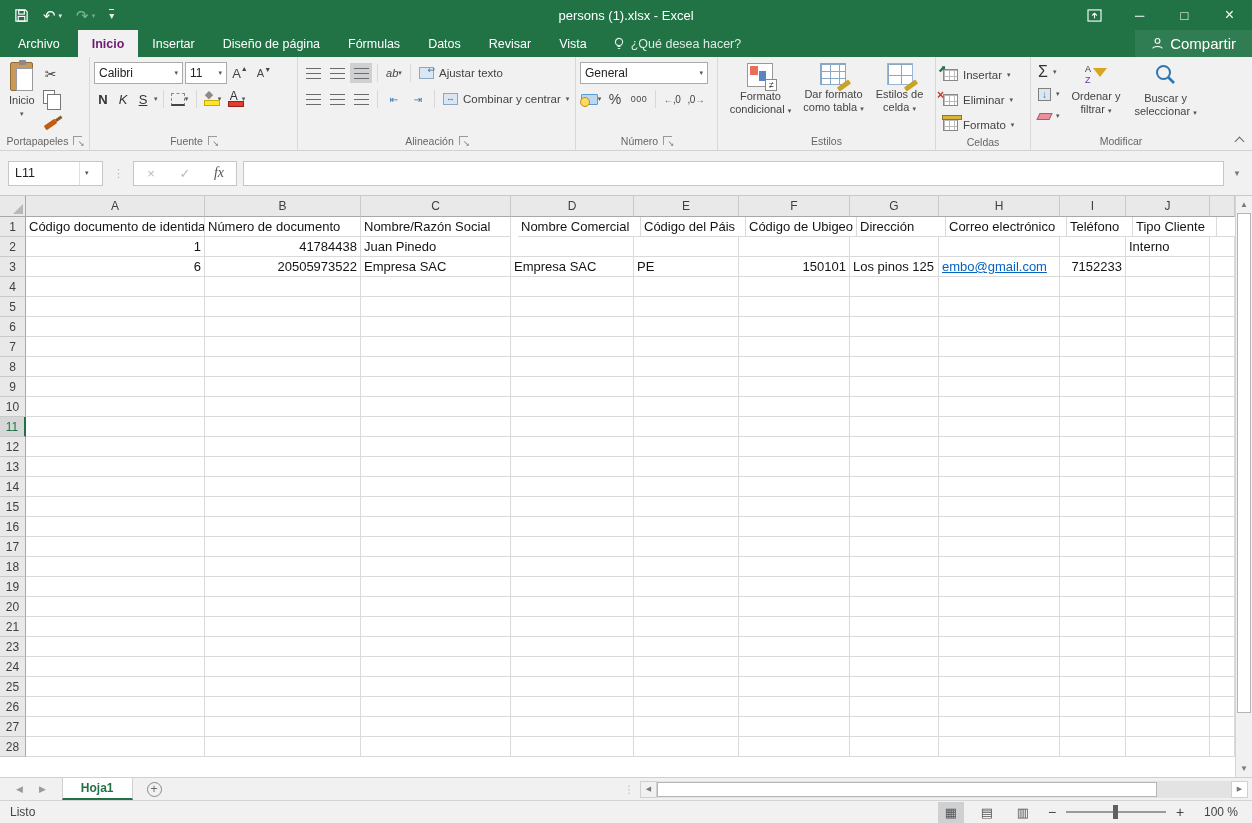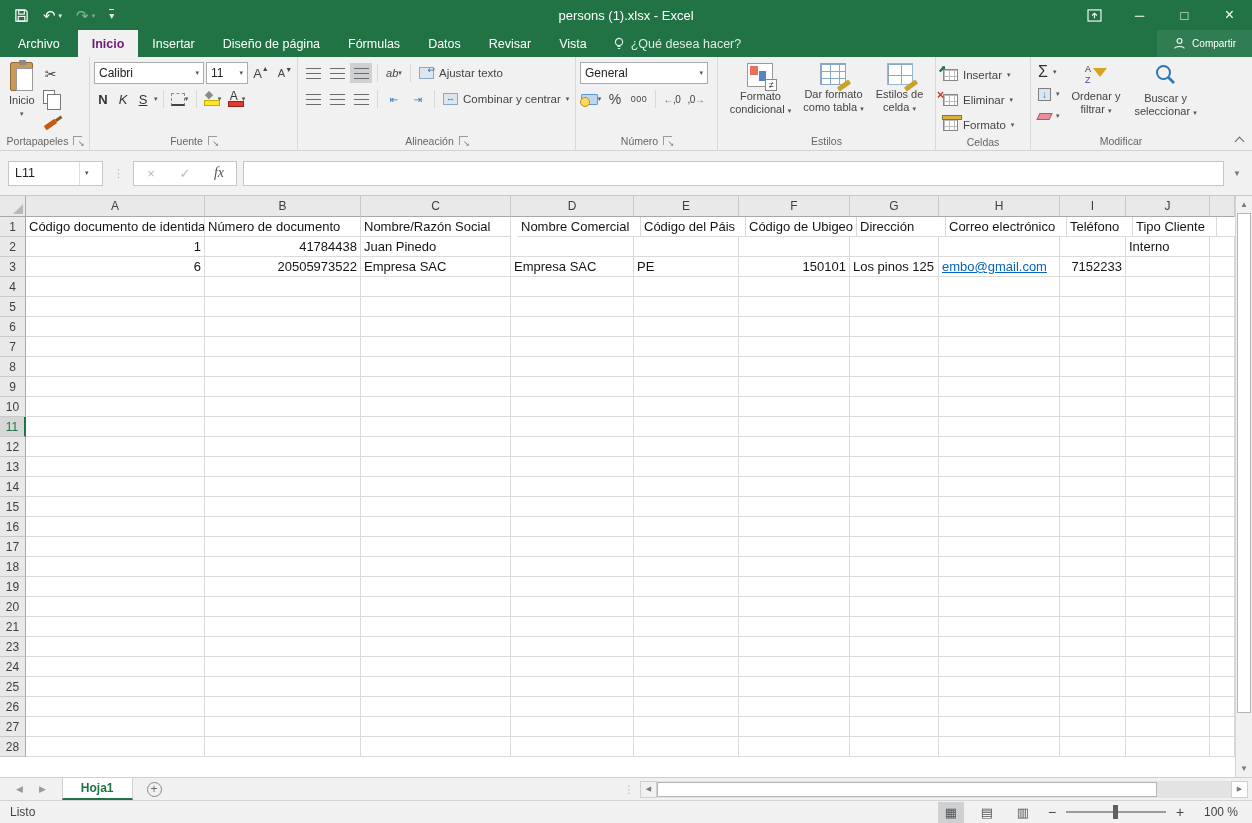--- a/index.html
+++ b/index.html
@@ -16,21 +16,21 @@
   .title-text { position:absolute; left:0; right:0; text-align:center; font-size:13px; color:#fff; pointer-events:none; }
   .win-controls { position:absolute; right:0; top:0; height:30px; display:flex; align-items:stretch; }
   .wc { width:45px; display:flex; align-items:center; justify-content:center; color:#fff; font-size:13px; }
 
   
   .tabrow { position:absolute; top:30px; left:0; width:100%; height:27px; background:#217346; display:flex; align-items:stretch; }
   .rtab { color:#fff; font-size:12.5px; padding:0 14px; display:flex; align-items:center; }
   .rtab.file { padding:0 18px; }
   .rtab.active { background:#f1f1f1; color:#701a75;font-weight:bold; }
   .tellme { display:flex; align-items:center; gap:6px; color:rgba(255,255,255,.85); font-size:12.5px; padding:0 12px; }
-  .share { margin-left:auto; display:flex; align-items:center; gap:6px; color:#fff; font-size:10px; padding:0 16px; background:rgba(255,255,255,.07); }
+  .share { margin-left:auto; display:flex; align-items:center; gap:6px; color:#fff; font-size:15px; padding:0 16px; background:rgba(255,255,255,.07); }
 
   
   .ribbon { position:absolute; top:57px; left:0; width:100%; height:94px; background:#f1f1f1; border-bottom:1px solid #d2d2d2; display:flex; align-items:stretch; }
   .rgroup { display:flex; flex-direction:column; border-right:1px solid #d8d8d8; padding:3px 4px 0 4px; position:relative; }
   .rg-content { flex:1; display:flex; align-items:flex-start; }
   .rg-label { height:17px; font-size:10.5px; color:#666; text-align:center; display:flex; align-items:center; justify-content:center; gap:5px; padding-bottom:2px; }
   .lau { width:9px; height:9px; border-top:1px solid #9a9a9a; border-left:1px solid #9a9a9a; position:relative; display:inline-block; }
   .lau::after { content:"↘"; position:absolute; font-size:8px; color:#777; right:-2px; bottom:-3px; }
   .dd { font-size:7px; color:#555; }
   .bigbtn { display:flex; flex-direction:column; align-items:center; justify-content:flex-start; font-size:11px; color:#444; text-align:center; padding:3px 5px; line-height:13px; }
@@ -223,21 +223,21 @@
       </div>
       <div class="rg-label">
           <span>Portapapeles</span>
           <span class="lau"></span>
         </div>
     </div>
 
     <div class="rgroup" style="width:208px;">
       <div class="rg-content" style="flex-direction:column;gap:4px;padding-top:2px;">
         <div class="smallrow">
-          <span class="combo" style="width:110px;">
+          <span class="combo" style="width:89px;">
               <span>Calibri</span>
               <span class="dd">▾</span>
             </span>
           <span class="combo" style="width:42px;">
               <span>11</span>
               <span class="dd">▾</span>
             </span>
           <span class="iconbtn" style="font-size:13px;">A<span style="font-size:7px;position:relative;top:-5px;">▲</span></span>
           <span class="iconbtn" style="font-size:11px;">A<span style="font-size:7px;position:relative;top:-4px;">▼</span></span>
         </div>

